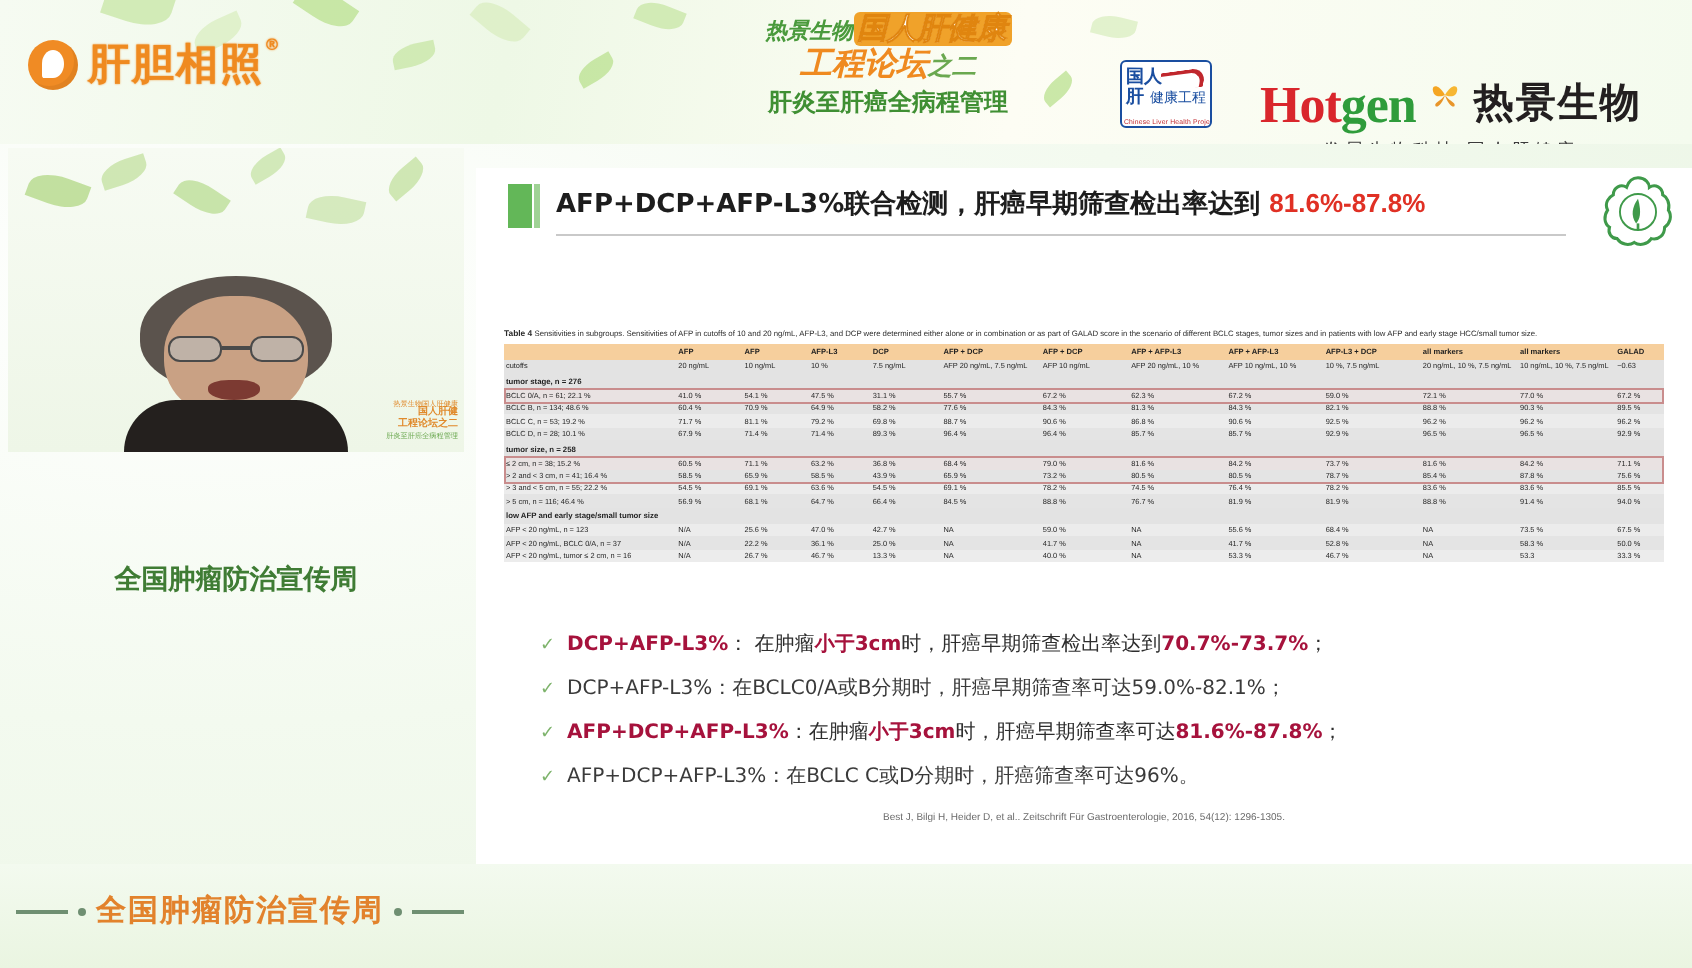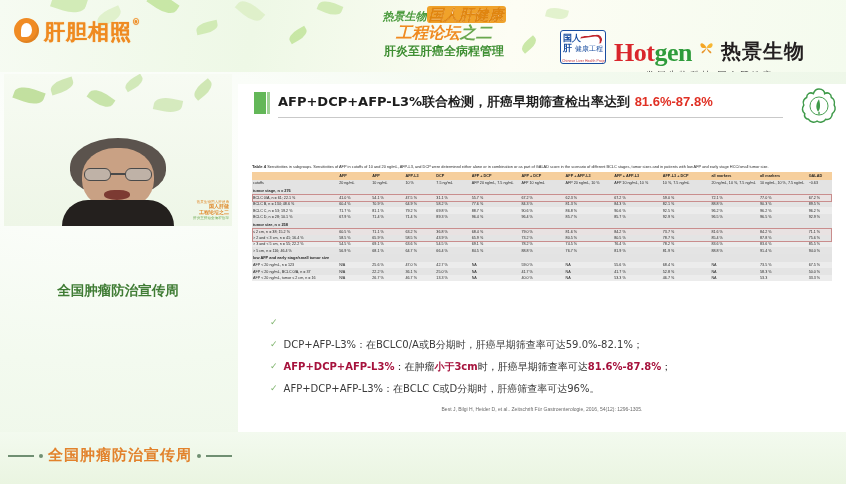--- a/index.html
+++ b/index.html
@@ -22,21 +22,21 @@
     position: absolute; left:0; top:0; width:846px; height:72px;
     background: linear-gradient(100deg,#f6fbf2 0%, #eef8e6 30%, #fdfdf4 60%, #f4fbee 100%);
     overflow:hidden;
   }
   .leaf { position:absolute; border-radius: 60% 0 60% 0; background:#c7e6a4; opacity:.75; }
   .leaf.l2 { background:#b9e08f; }
   .leaf.l3 { background:#d9eec0; }
 
   #logo-left {
     position:absolute; left:14px; top:18px;
-    display:flex; align-items:flex-start; gap:5px;
+    display:flex; align-items:center; gap:5px;
   }
   .logo-mark {
     width:25px; height:25px; border-radius:50%;
     background:#f08b24; position:relative; flex:none;
     box-shadow: inset -2px -2px 0 rgba(0,0,0,.06);
   }
   .logo-mark::after {
     content:""; position:absolute; left:7px; top:5px;
     width:11px; height:14px; border-radius:50% 50% 50% 10%;
     background:#fff;
@@ -54,24 +54,24 @@
     text-align:center; line-height:1.05;
   }
   #forum-title .ft-row1 { font-size:11px; white-space:nowrap; }
   #forum-title .ft-small { color:#4a9a3c; font-weight:bold; font-style:italic; font-size:11px; }
   #forum-title .ft-big {
     color:#fff; font-weight:bold; font-size:15px; font-style:italic;
     background:#f0a22a; padding:0 2px; border-radius:3px;
     -webkit-text-stroke:0.4px #e0850f;
   }
   #forum-title .ft-row2 { font-size:16px; font-weight:bold; font-style:italic; color:#ef8a20; margin-top:2px; white-space:nowrap;}
-  #forum-title .ft-row2 .small2 { font-size:16px; color:#6aa84f; }
+  #forum-title .ft-row2 .small2 { font-size:12px; color:#6aa84f; }
   #forum-title .ft-row3 { font-size:12px; font-weight:bold; color:#3f8f33; margin-top:3px; white-space:nowrap; }
 
-  #brand-block { position:absolute; left:560px; top:12px; display:flex; align-items:center; gap:8px; }
+  #brand-block { position:absolute; left:560px; top:12px; display:flex; align-items:center; gap:24px; }
   #liver-badge {
     width:46px; height:34px; border:1.5px solid #1a4ea0; border-radius:3px;
     position:relative; background:#fff; flex:none; overflow:hidden;
   }
   #liver-badge .lb-cn { position:absolute; left:2px; top:1px; font-size:9px; color:#1a4ea0; font-weight:bold; }
   #liver-badge .lb-cn2 { position:absolute; left:2px; top:11px; font-size:9px; color:#1a4ea0; font-weight:bold; }
   #liver-badge .lb-hk { position:absolute; left:14px; top:13px; font-size:7px; color:#1a4ea0; }
   #liver-badge .lb-en { position:absolute; left:1px; bottom:0px; font-size:3.4px; color:#c0272d; letter-spacing:.1px; white-space:nowrap;}
   #liver-badge .lb-swoosh {
     position:absolute; right:3px; top:4px; width:22px; height:10px;
@@ -575,20 +575,21 @@
             </tr>
           </tbody>
       </table>
     <div class="box-hl" style="left: 0px; top: 30.1562px; width: 580px; height: 7.375px;"></div>
         <div class="box-hl" style="left: 0px; top: 63.8438px; width: 580px; height: 13.75px;"></div>
       </div>
 
     <div id="bullets">
         <div class="bullet strong">
           <span class="chk">✓</span>
+          <span class="btxt"><span class="red">DCP+AFP-L3%</span><span>：  在肿瘤</span><span class="red">小于3cm</span><span>时，肝癌早期筛查检出率达到</span><span class="red">70.7%-73.7%</span><span>；</span></span>
         </div>
         <div class="bullet">
           <span class="chk">✓</span>
           <span class="btxt"><span>DCP+AFP-L3%</span><span>：在BCLC0/A或B分期时，肝癌早期筛查率可达59.0%-82.1%；</span></span>
         </div>
         <div class="bullet strong">
           <span class="chk">✓</span>
           <span class="btxt"><span class="red">AFP+DCP+AFP-L3%</span><span>：在肿瘤</span><span class="red">小于3cm</span><span>时，肝癌早期筛查率可达</span><span class="red">81.6%-87.8%</span><span>；</span></span>
         </div>
         <div class="bullet">

